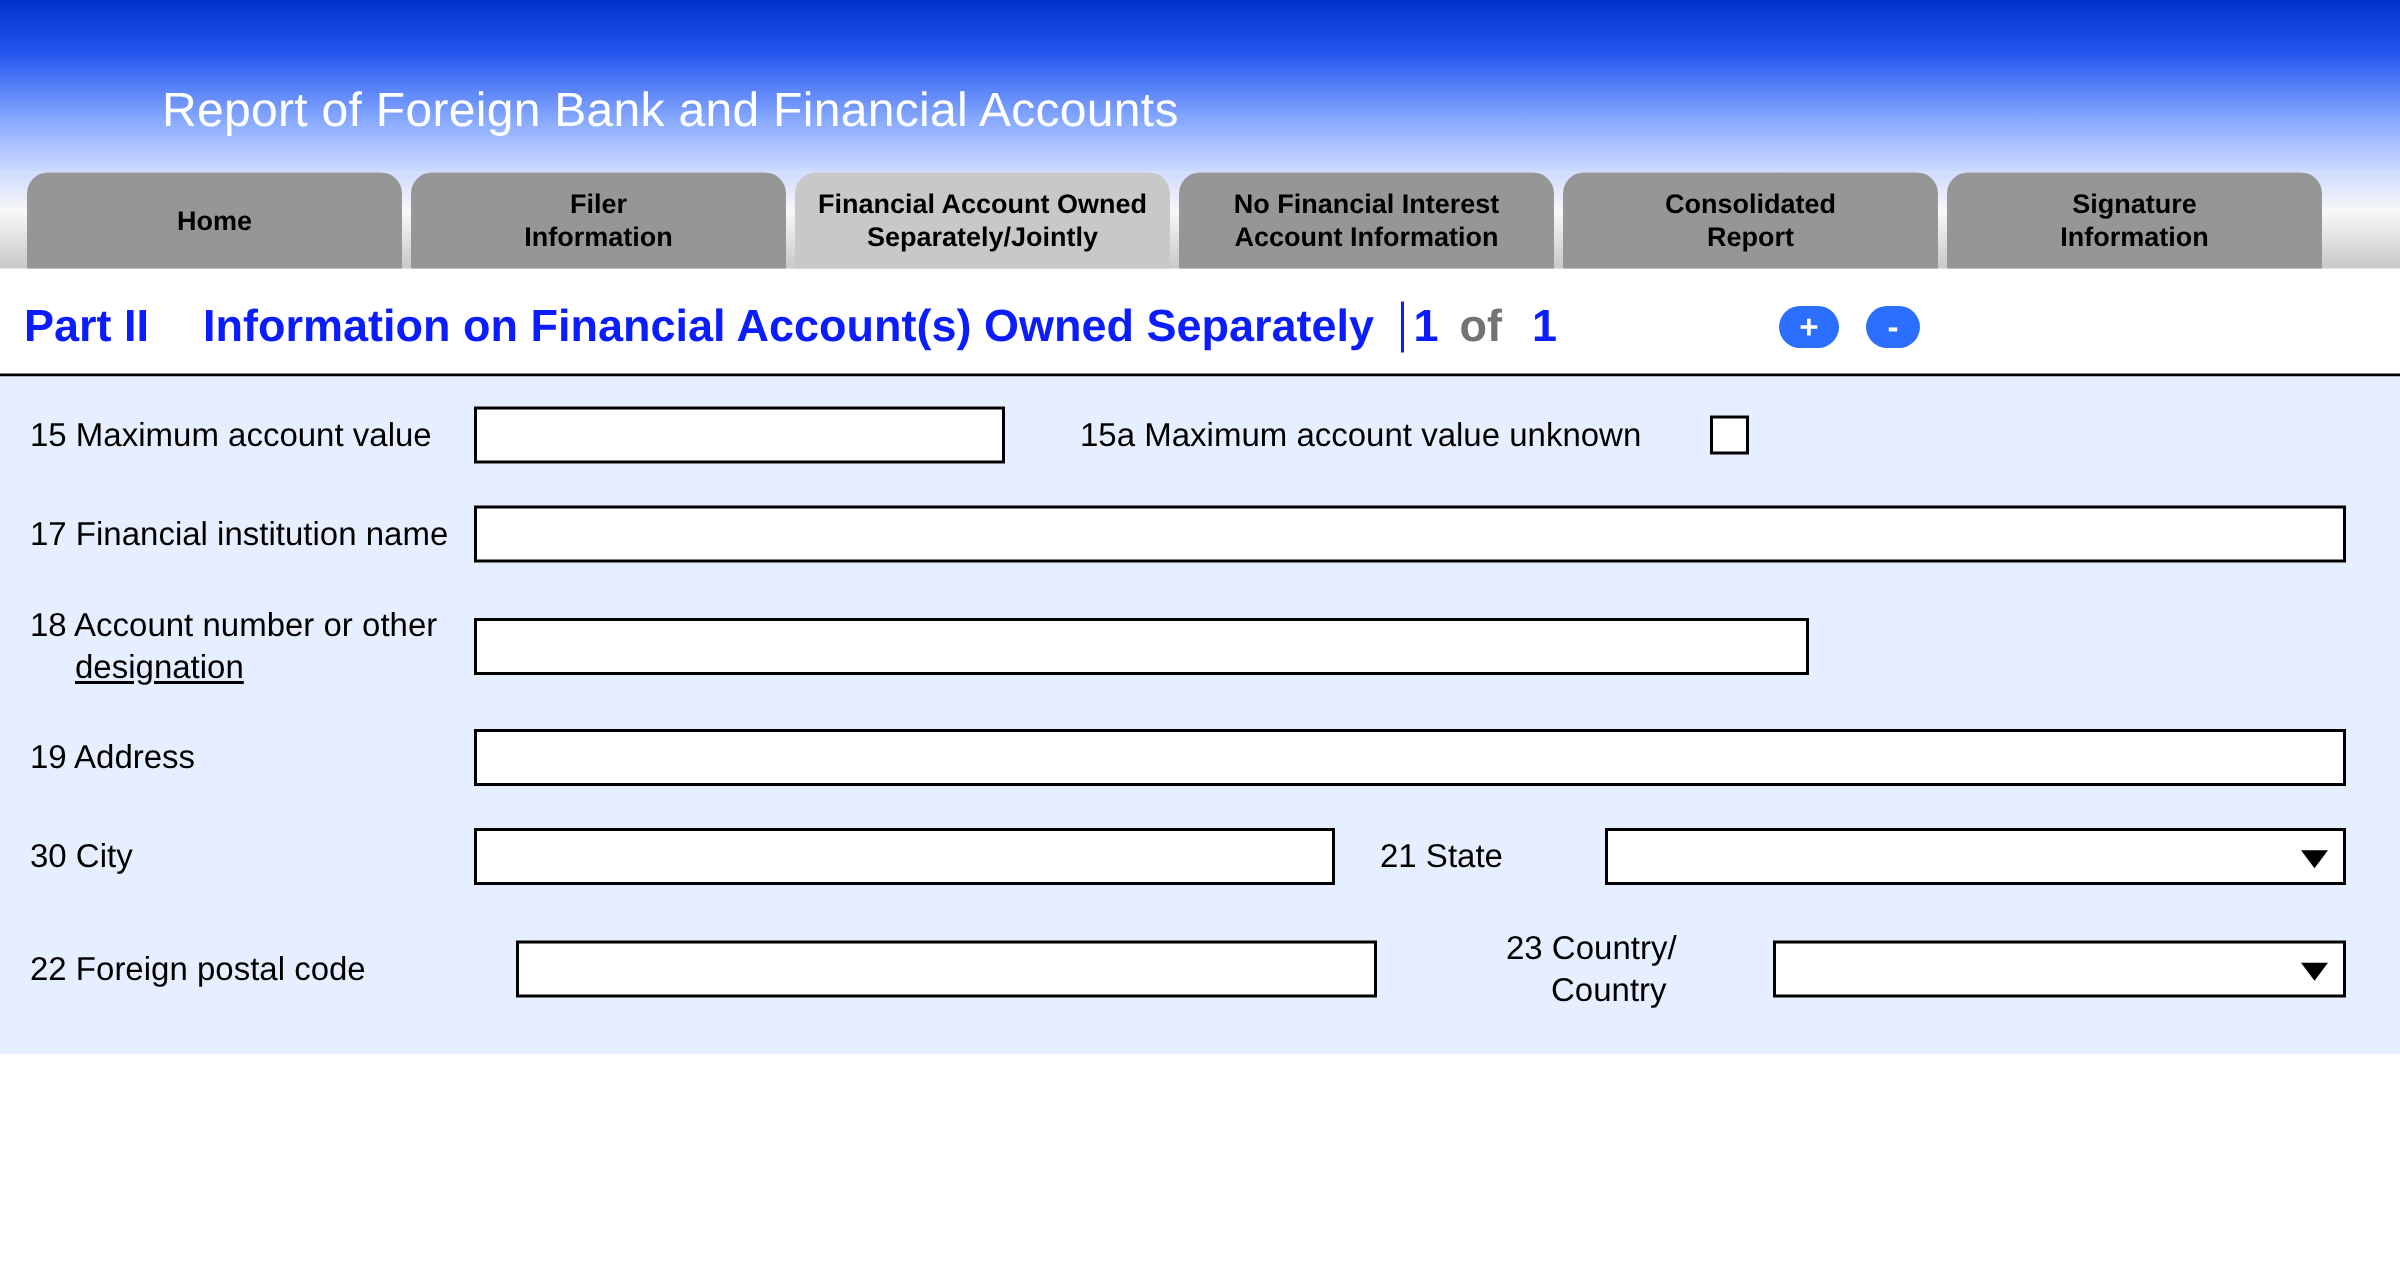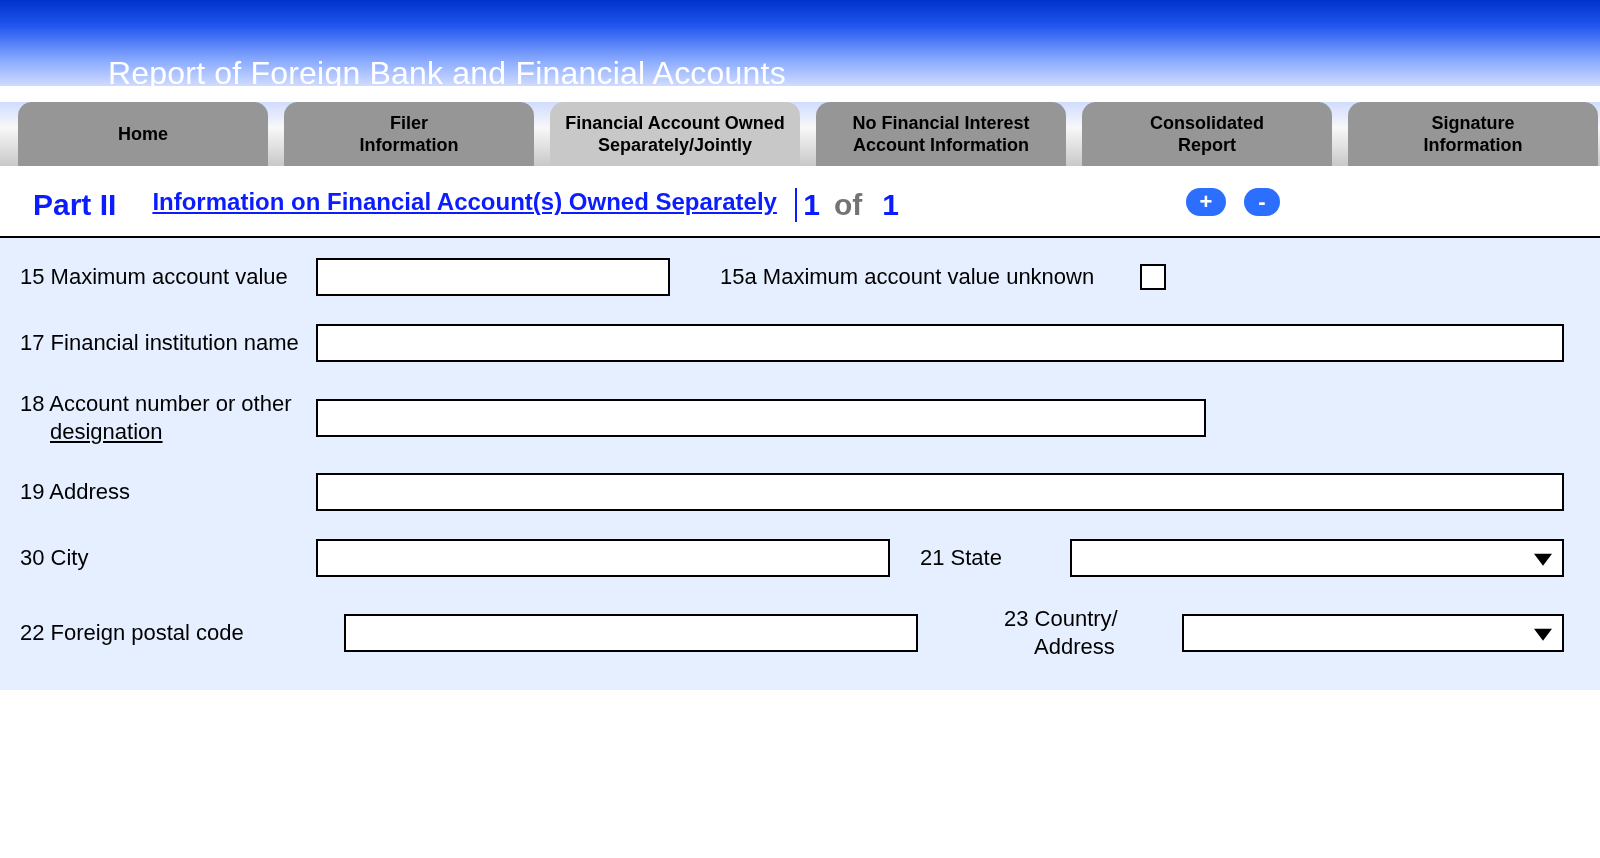--- a/index.html
+++ b/index.html
@@ -1,27 +1,27 @@
 <!DOCTYPE html>
 <html><head>
 <meta charset="utf-8">
 <style>
   * { box-sizing: border-box; margin: 0; padding: 0; }
   body { font-family: Arial, Helvetica, sans-serif; background: #fff; width: 1600px; }
   .header-band {
-    height: 86px;
+    height: 115px;
     background: linear-gradient(to bottom, #0033cc 0%, #2255ee 30%, #88aaff 70%, #d0dcff 100%);
     padding: 55px 0 0 108px;
   }
   .header-band h1 { color: #fff; font-size: 32px; font-weight: 500; letter-spacing: 0.2px; }
   .tabs-wrap {
     background: linear-gradient(to bottom, #d0dcff 0%, #f8f8f8 40%, #c8c8c8 100%);
     padding: 0 0 0 18px;
   }
-  .tabs { display: flex; gap: 16px; margin-top: 16px; }
+  .tabs { display: flex; gap: 6px; }
   .tab {
     flex: 1;
     max-width: 250px;
     height: 64px;
     background: #969696;
     border-top-left-radius: 14px;
     border-top-right-radius: 14px;
     display: flex;
     align-items: center;
     justify-content: center;
@@ -29,26 +29,26 @@
     font-size: 18px;
     font-weight: bold;
     color: #000;
     line-height: 1.25;
     cursor: pointer;
     padding: 0 8px;
   }
   .tab.active { background: #c8c8c8; }
   .section-header {
     display: flex;
-    align-items: flex-start;
-    padding: 22px 20px 14px 33px;
+    align-items: center;
+    padding: 22px 20px 14px 16px;
     border-bottom: 2px solid #000;
   }
   .section-header .part { color: #0b1cff; font-size: 30px; font-weight: bold; margin-right: 36px; }
-  .section-header .title { color: #0b1cff; font-size: 24px; font-weight: bold; text-decoration: underline; }
+  .section-header .title { color: #0b1cff; font-size: 30px; font-weight: bold; }
   .section-header .counter { color: #0b1cff; font-size: 30px; font-weight: bold; margin-left: 6px; }
   .section-header .of { color: #737373; font-size: 30px; font-weight: bold; margin: 0 14px; }
   .pill {
     display: inline-flex; align-items:center; justify-content:center;
     background: #2c6fff; color:#fff; font-size: 22px; font-weight:bold;
     border-radius: 14px; height:28px; min-width:40px; padding:0 10px;
     cursor:pointer; margin-left: 18px;
   }
   .pill.minus { min-width:36px; }
   .spacer { flex: 1; }
@@ -142,20 +142,20 @@
       <input class="selectbox" style="width: 100%;" value="">
     </div>
   </div>
 
   <div class="row" style="margin-bottom:0;gap:28px;">
     <div class="label lbl-col">22 Foreign postal code</div>
     <input class="textbox" style="width: 574px;" value="">
     <div style="width:30px"></div>
     <div class="label multiline-label" style="width:150px;">
       <span>23 Country/</span><br>
-      <span style="padding-left:30px;">Address</span>
+      <span style="padding-left:30px;">Country</span>
     </div>
     <div class="select-wrap" style="flex:1;">
       <input class="selectbox" style="width: 100%;" value="">
     </div>
   </div>
 
 </div>
 
 </body></html>

